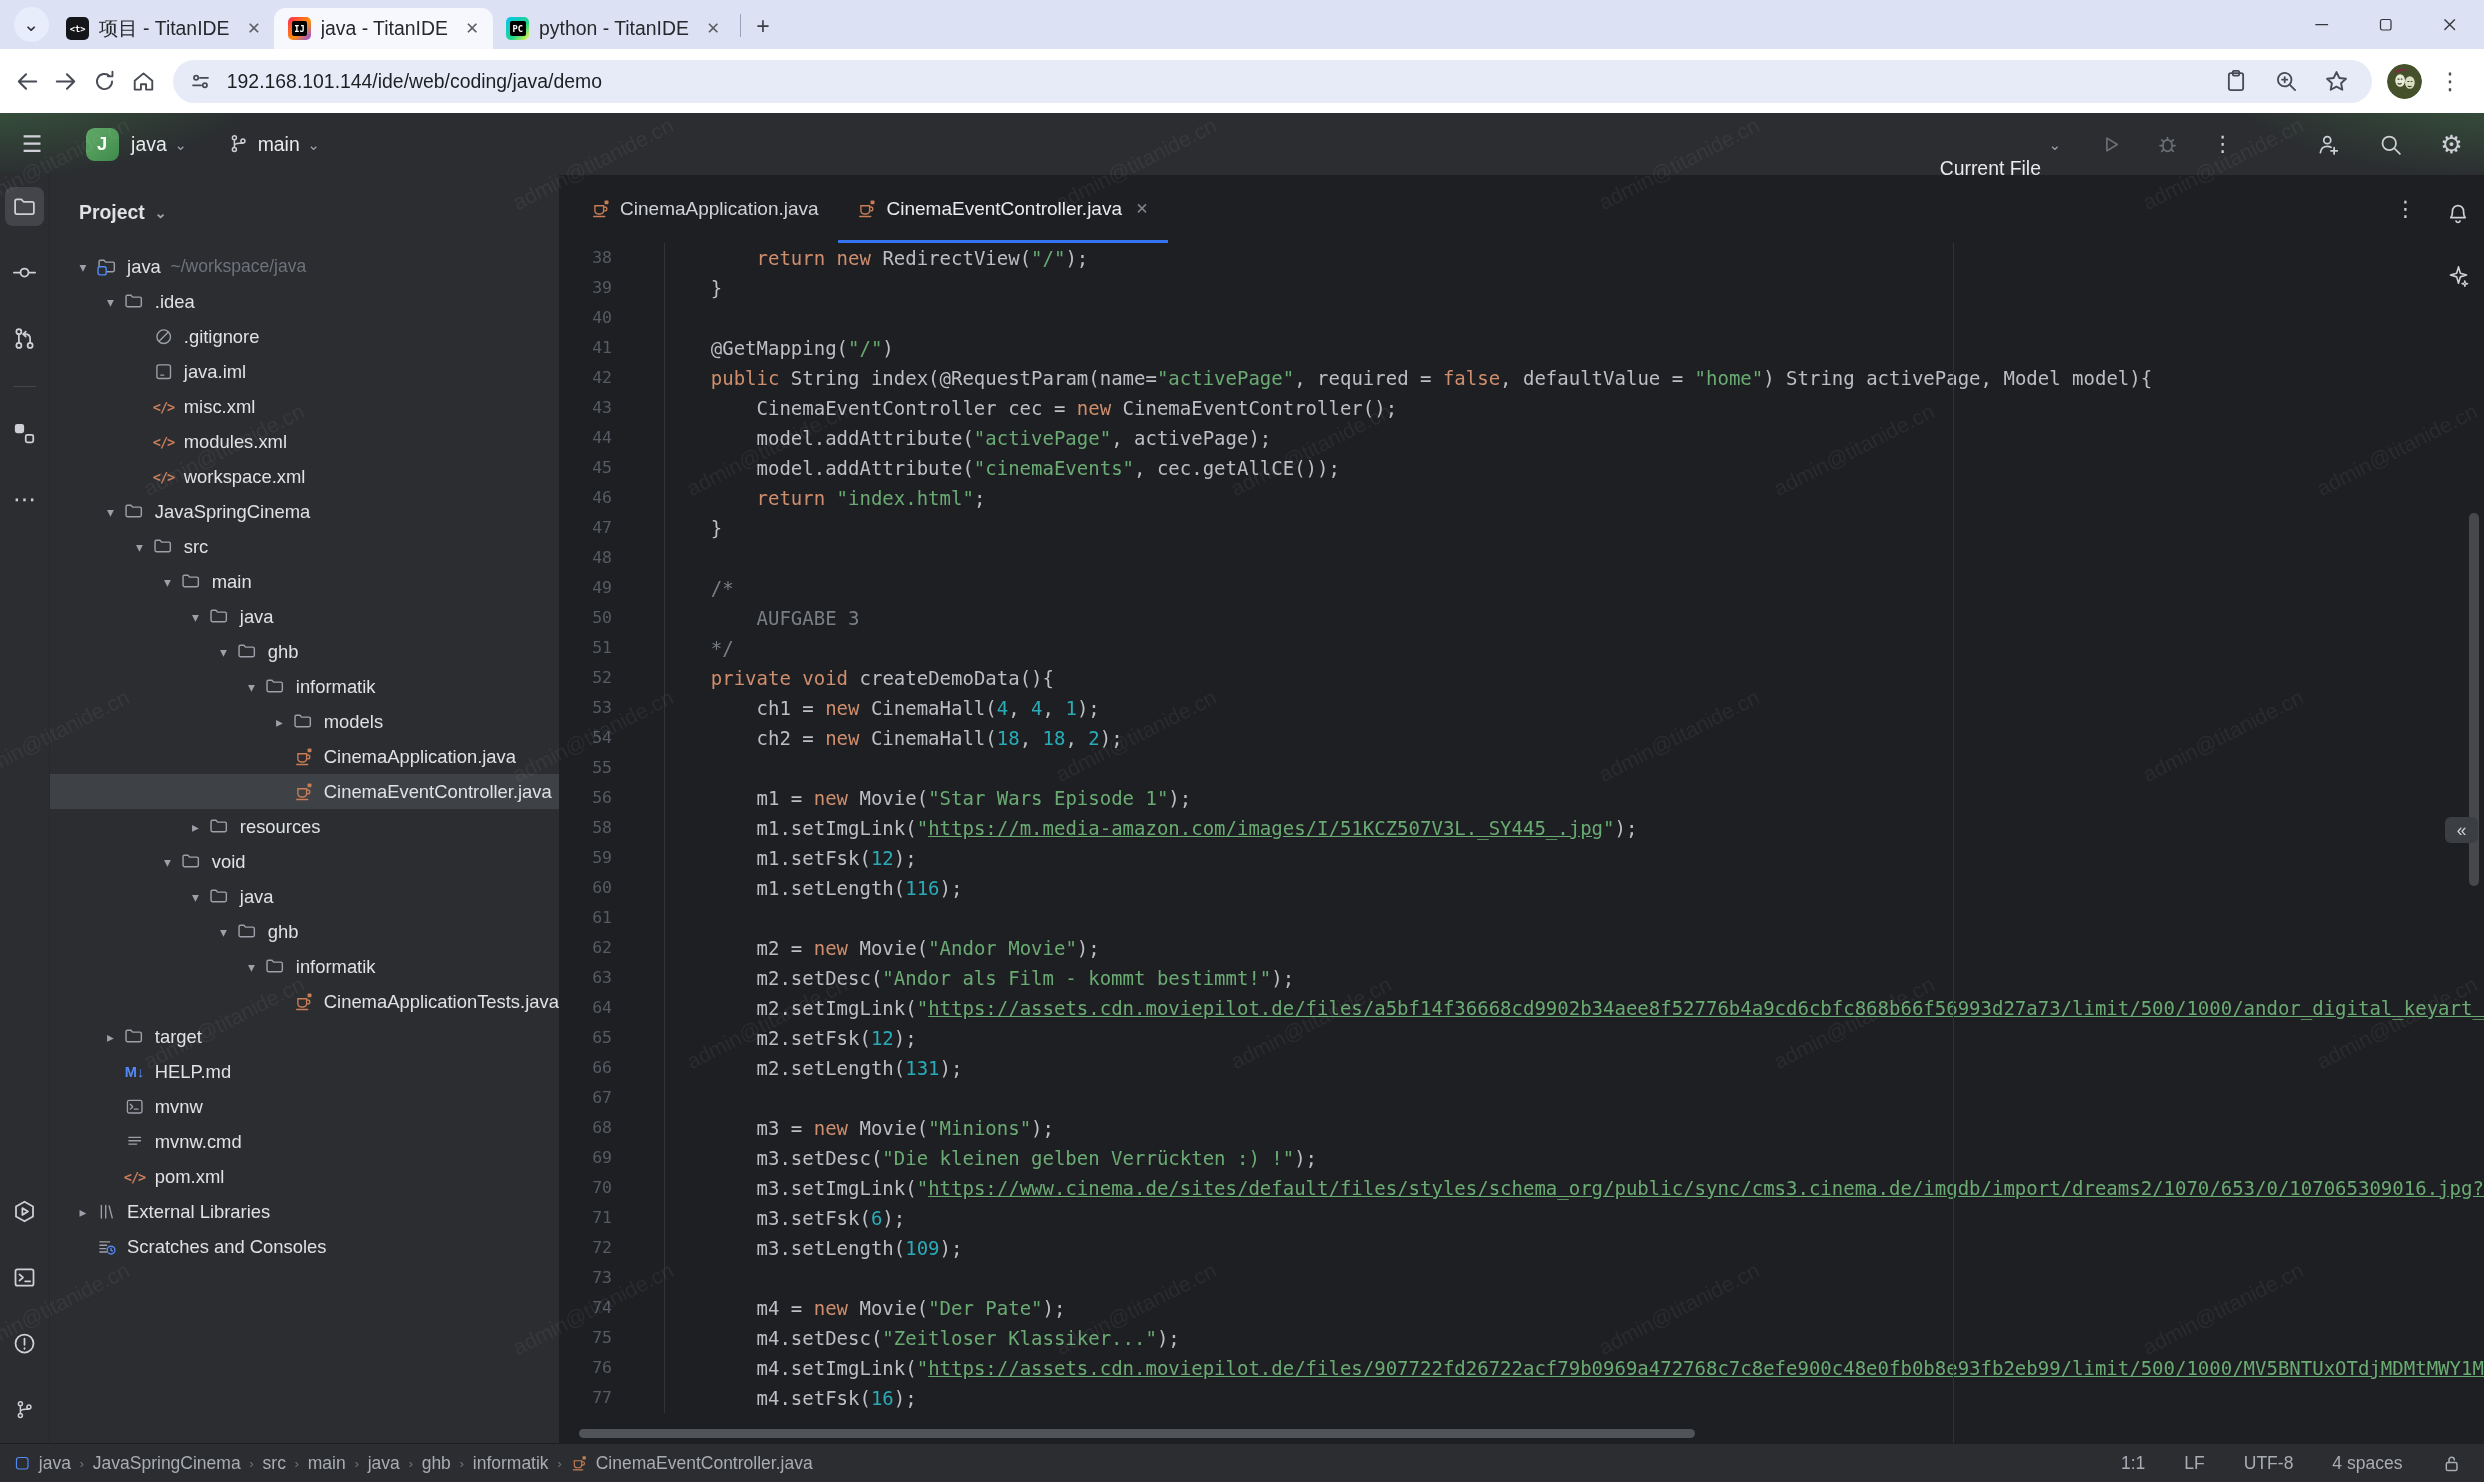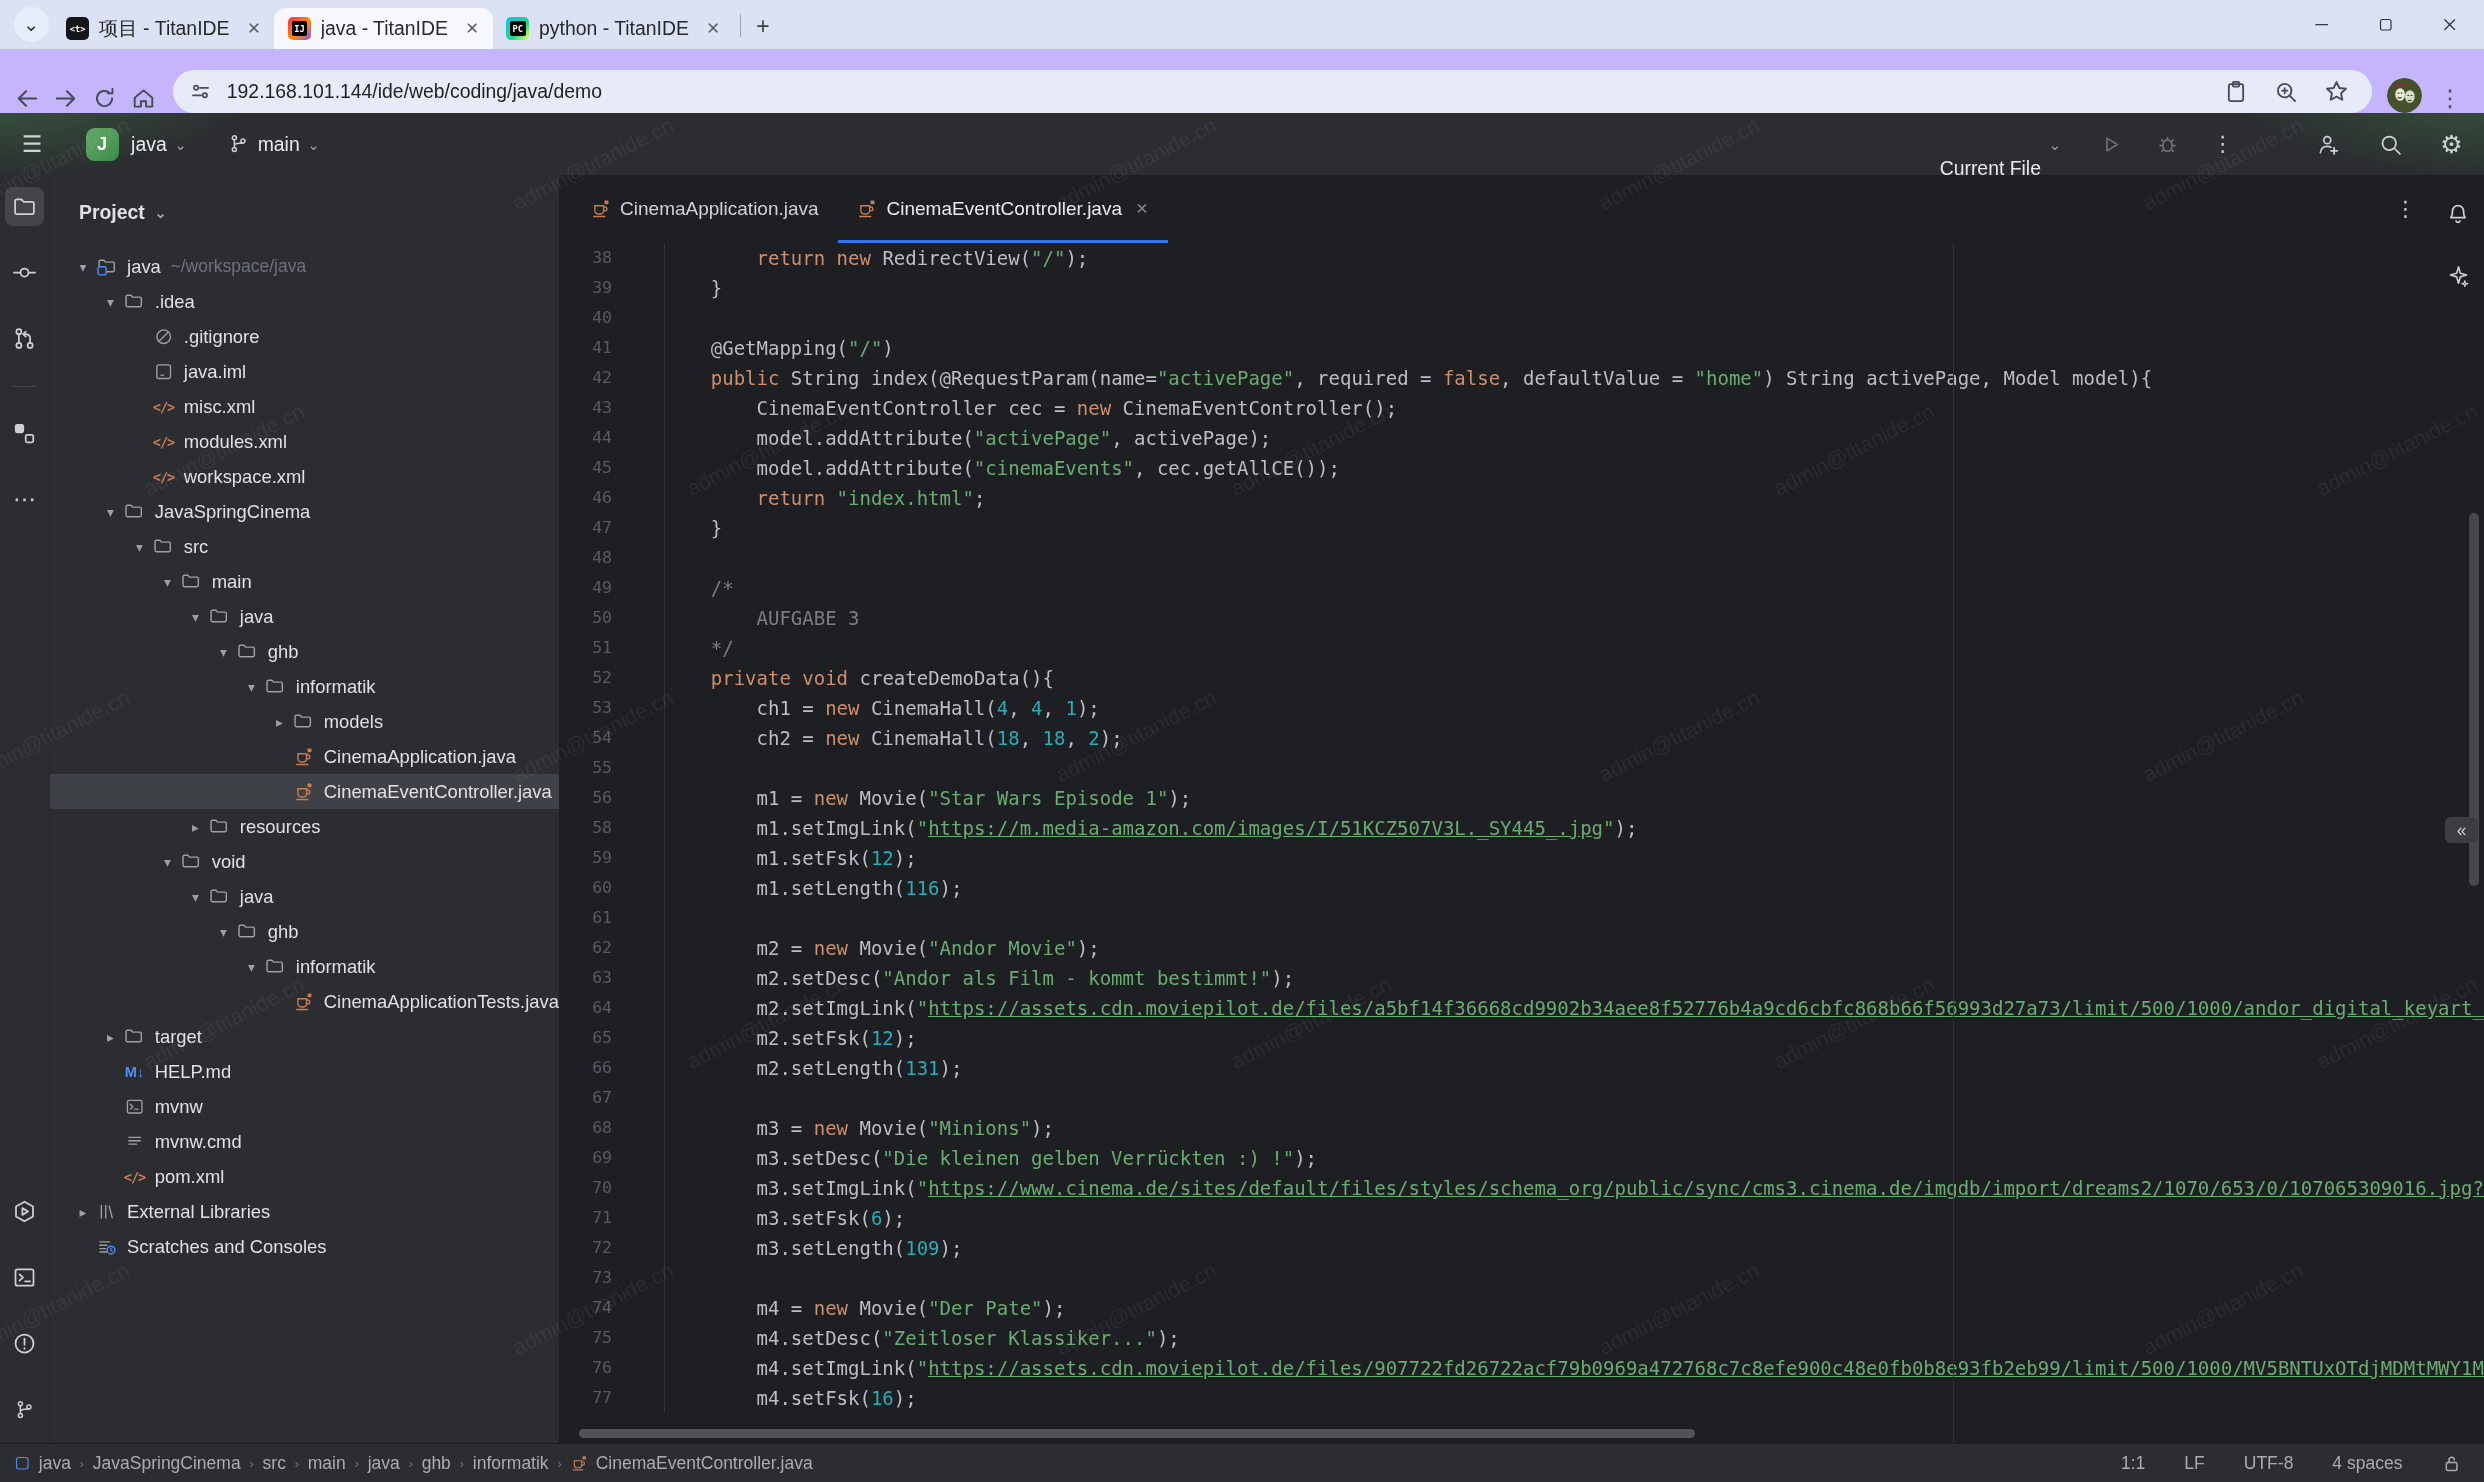--- a/index.html
+++ b/index.html
@@ -24,21 +24,21 @@
   .fav.intellij { background:linear-gradient(135deg,#fe2857 0%,#fe8e09 55%,#8f4bf2 100%); }
   .fav.pycharm { background:linear-gradient(135deg,#07c3f2 0%,#21d789 60%,#fcf84a 100%); }
   .fav .inner { background:#000; width:15.5px; height:15.5px; border-radius:1.9px; display:flex;
                 align-items:center; justify-content:center; }
   .tabsep { width:1px; height:23px; background:#9aa3bd; margin:0 5.8px 11.6px 5.8px; }
   .newtab { width:33px; height:33px; margin-bottom:5.8px; display:flex; align-items:center;
             justify-content:center; font-size:23px; color:#3a3d42; }
   .winctl { position:absolute; right:15.5px; top:5.8px; display:flex; gap:27px; }
   .winctl span { width:37px; height:37px; display:flex; align-items:center; justify-content:center; color:#33363b; }
 
-  .btoolbar { height:64px; background:#c4b5fd; display:flex; align-items:flex-end; padding:0 13.6px 0 7.8px; }
+  .btoolbar { height:64px; background:#ffffff; display:flex; align-items:center; padding:0 13.6px 0 7.8px; }
   .nav-ic { width:29px; height:29px; margin:0 4.9px; display:flex; align-items:center; justify-content:center; color:#474b54; }
   .omnibox { flex:1; height:43px; margin-left:9.7px; margin-right:15.5px; border-radius:21.3px; background:#e7ebf8;
              display:flex; align-items:center; padding:0 9.7px 0 13.6px; }
   .omnibox .url { margin-left:11.6px; font-size:19.4px; color:#1d1f23; }
   .omnibox .sp { flex:1; }
   .omni-ic { width:29px; height:29px; margin:0 10.7px; display:flex; align-items:center; justify-content:center; color:#474b54; }
   .avatar { width:35px; height:35px; border-radius:50%; overflow:hidden; flex:none; }
   .brdots { width:25px; height:29px; display:flex; align-items:center; justify-content:center; color:#474b54; margin:0 7.8px 0 15.5px; }
 
   

